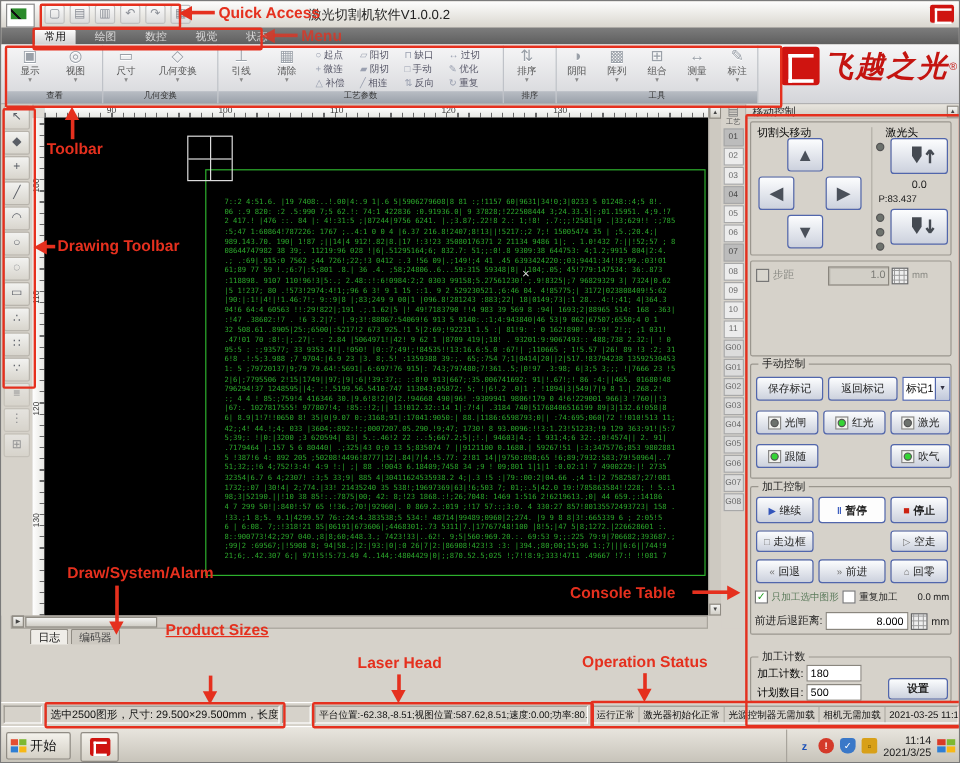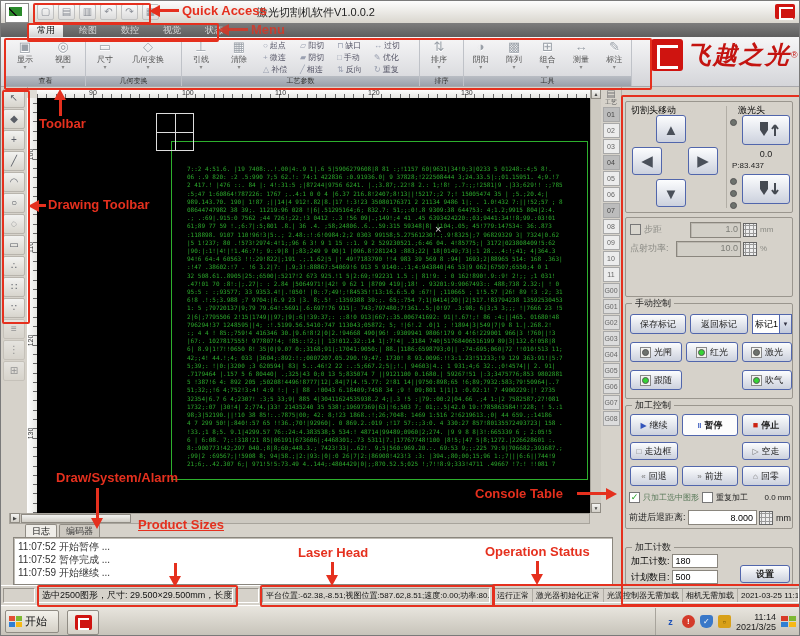--- a/index.html
+++ b/index.html
@@ -452,28 +452,27 @@
     <div class="scbtn" style="left:0;top:-1px;height:10px;">◀</div>
     <div class="scbtn" style="right:0;top:-1px;height:10px;">▶</div>
     <div id="hthumb"></div>
   </div>
 
   <div id="logpanel">
     <div id="log-tabs">
         <div class="ltab sel">日志</div>
         <div class="ltab">编码器</div>
       </div>
-    <div id="log-list">
-        <div class="logline">11:07:52 开始暂停 ...</div>
-        <div class="logline">11:07:52 暂停完成 ...</div>
-        <div class="logline">11:07:59 开始继续 ...</div>
-      </div>
   </div>
 
   <div id="console">
+    <div class="c-header">
+      <span>移动控制</span>
+      <div class="scbtn" style="right:1px;top:1px;left:auto;position:absolute;">▲</div>
+    </div>
 
     <div class="gbox" style="top:14px;height:112px;">
       <span style="position:absolute;left:5px;top:2px;font-size:9px;">切割头移动</span>
       <div class="cbtn jog" style="left:30px;top:13px;width:30px;height:28px;">▲</div>
       <div class="cbtn jog" style="left:6px;top:45px;width:30px;height:28px;">◀</div>
       <div class="cbtn jog" style="left:62px;top:45px;width:30px;height:28px;">▶</div>
       <div class="cbtn jog" style="left:30px;top:77px;width:30px;height:28px;">▼</div>
       <div class="vdiv" style="left:100px;"></div>
       <span style="position:absolute;left:112px;top:2px;font-size:9px;">激光头</span>
       <span class="led off" style="position:absolute;left:104px;top:17px;"></span>
@@ -497,27 +496,20 @@
     </div>
 
     <div class="gbox" style="top:130px;height:80px;padding-top:2px;" id="console-params">
         <div class="prow dis">
           <span class="chk dis"></span>
           <span style="width: 44px; flex: 0 0 auto;">步距</span>
           <div class="pfield">1.0</div>
           <span class="kbd"></span>
           <span class="punit">mm</span>
         </div>
-        <div class="prow dis">
-          <span style="width: 0px;"></span>
-          <span style="width: 44px; flex: 0 0 auto;">点射功率:</span>
-          <div class="pfield">10.0</div>
-          <span class="kbd"></span>
-          <span class="punit">%</span>
-        </div>
       </div>
 
     <div class="gbox" style="top:216px;height:96px;">
       <span class="glegend">手动控制</span>
       <div class="cbtn" style="left:4px;top:10px;width:56px;height:20px;">保存标记</div>
       <div class="cbtn" style="left:64px;top:10px;width:58px;height:20px;">返回标记</div>
       <div class="cselect" style="left:126px;top:10px;width:40px;height:20px;padding-left:2px;">
         <span>标记1</span>
         <span class="ar">▼</span>
       </div>

